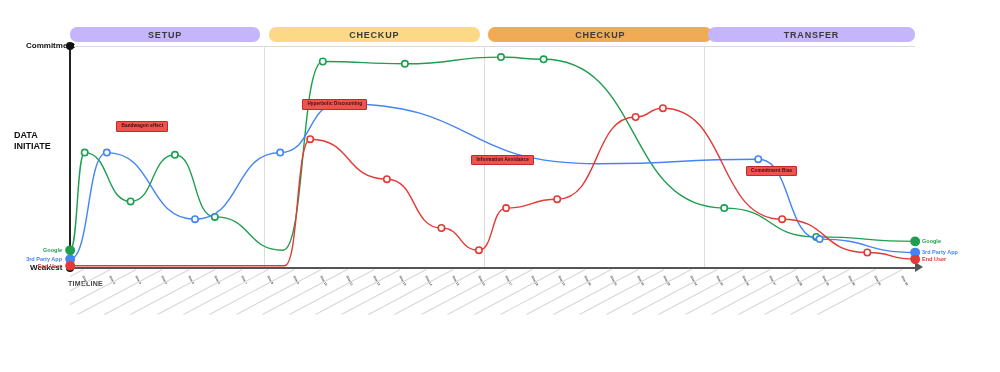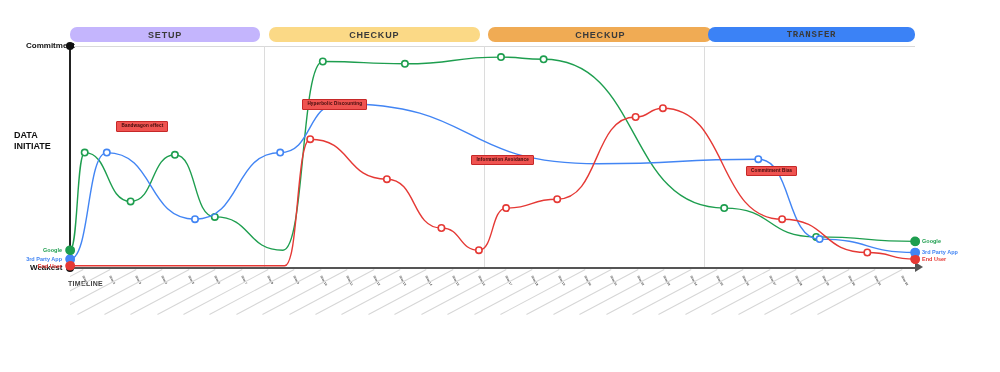--- a/index.html
+++ b/index.html
@@ -56,21 +56,21 @@
   <div id="phase-bars">
       <div class="phase-bar" style="left: 70px; width: 190.125px; background: #c4b5fd;">
         <span>SETUP</span>
       </div>
       <div class="phase-bar" style="left: 268.575px; width: 211.25px; background: rgb(251, 217, 134);">
         <span>CHECKUP</span>
       </div>
       <div class="phase-bar" style="left: 488.275px; width: 224px; background: rgb(240, 171, 84);">
         <span>CHECKUP</span>
       </div>
-      <div class="phase-bar" style="left: 707.975px; width: 207.025px; background: #3b82f6; font-family: Liberation Mono, monospace;">
+      <div class="phase-bar" style="left: 707.975px; width: 207.025px; background: #c4b5fd;">
         <span>TRANSFER</span>
       </div>
     </div>
 
   <div class="plot-frame"></div>
   <div id="phase-separators">
       <div class="vline" style="left: 264.35px;"></div>
       <div class="vline" style="left: 484.05px;"></div>
       <div class="vline" style="left: 703.75px;"></div>
     </div>

